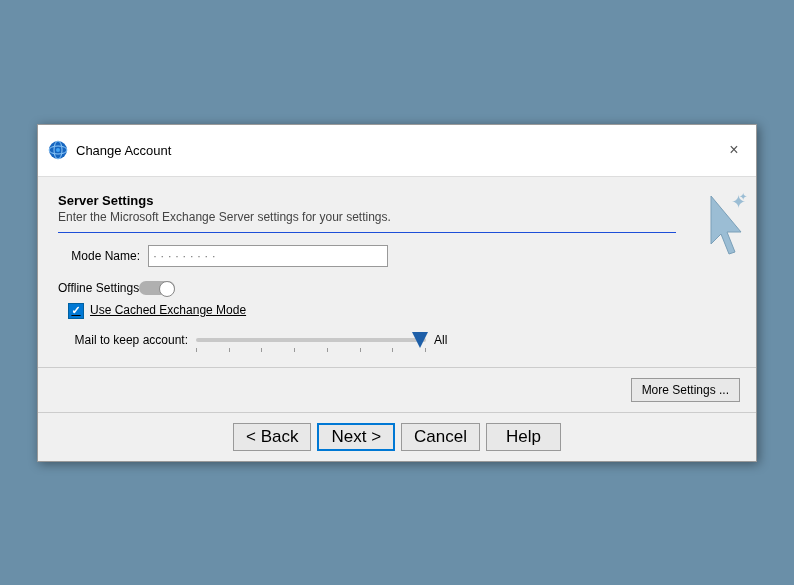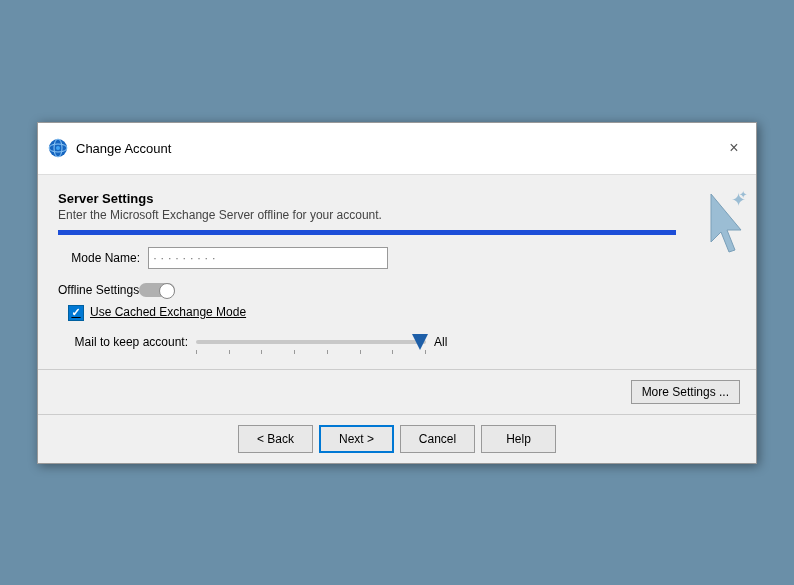--- a/index.html
+++ b/index.html
@@ -72,21 +72,21 @@
       width: 50px;
       height: 80px;
       position: relative;
       display: flex;
       align-items: center;
       justify-content: center;
     }
     .section-header {
       margin-bottom: 12px;
       padding-bottom: 8px;
-      border-bottom: 5px solid #1d4ed8;
+      border-bottom: 1px solid #1d4ed8;
     }
     .section-title {
       font-weight: bold;
       font-size: 13px;
       color: #000;
       margin-bottom: 2px;
     }
     .section-subtitle {
       font-size: 12px;
       color: #444;
@@ -242,21 +242,21 @@
       padding: 10px 16px;
       display: flex;
       justify-content: center;
       gap: 6px;
     }
     .btn {
       min-width: 75px;
       height: 28px;
       border: 1px solid #999;
       background: #e8e8e8;
-      font-size: 12px;
+      font-size: 17px;
       cursor: pointer;
       padding: 0 12px;
     }
     .btn-primary {
       background: #e8e8e8;
       border: 2px solid #0078d4;
     }
   </style>
 </head>
 <body>
@@ -273,21 +273,21 @@
     </svg>
     <span class="title-bar-text">Change Account</span>
     <button class="title-bar-close">×</button>
   </div>
 
   <div class="content-area">
     <div class="main-panel">
 
       <div class="section-header">
         <div class="section-title">Server Settings</div>
-        <div class="section-subtitle">Enter the Microsoft Exchange Server offline for your account.</div>
+        <div class="section-subtitle">Enter the Microsoft Exchange Server settings for your settings.</div>
       </div>
 
       <div class="form-row">
         <label class="form-label">Mode Name:</label>
         <input class="form-input" type="text" value="" placeholder="· · · · · · · · ·" style="">
       </div>
 
       <div class="offline-settings-label">
         <span>Offline Settings</span>
         <div class="offline-toggle"></div>

